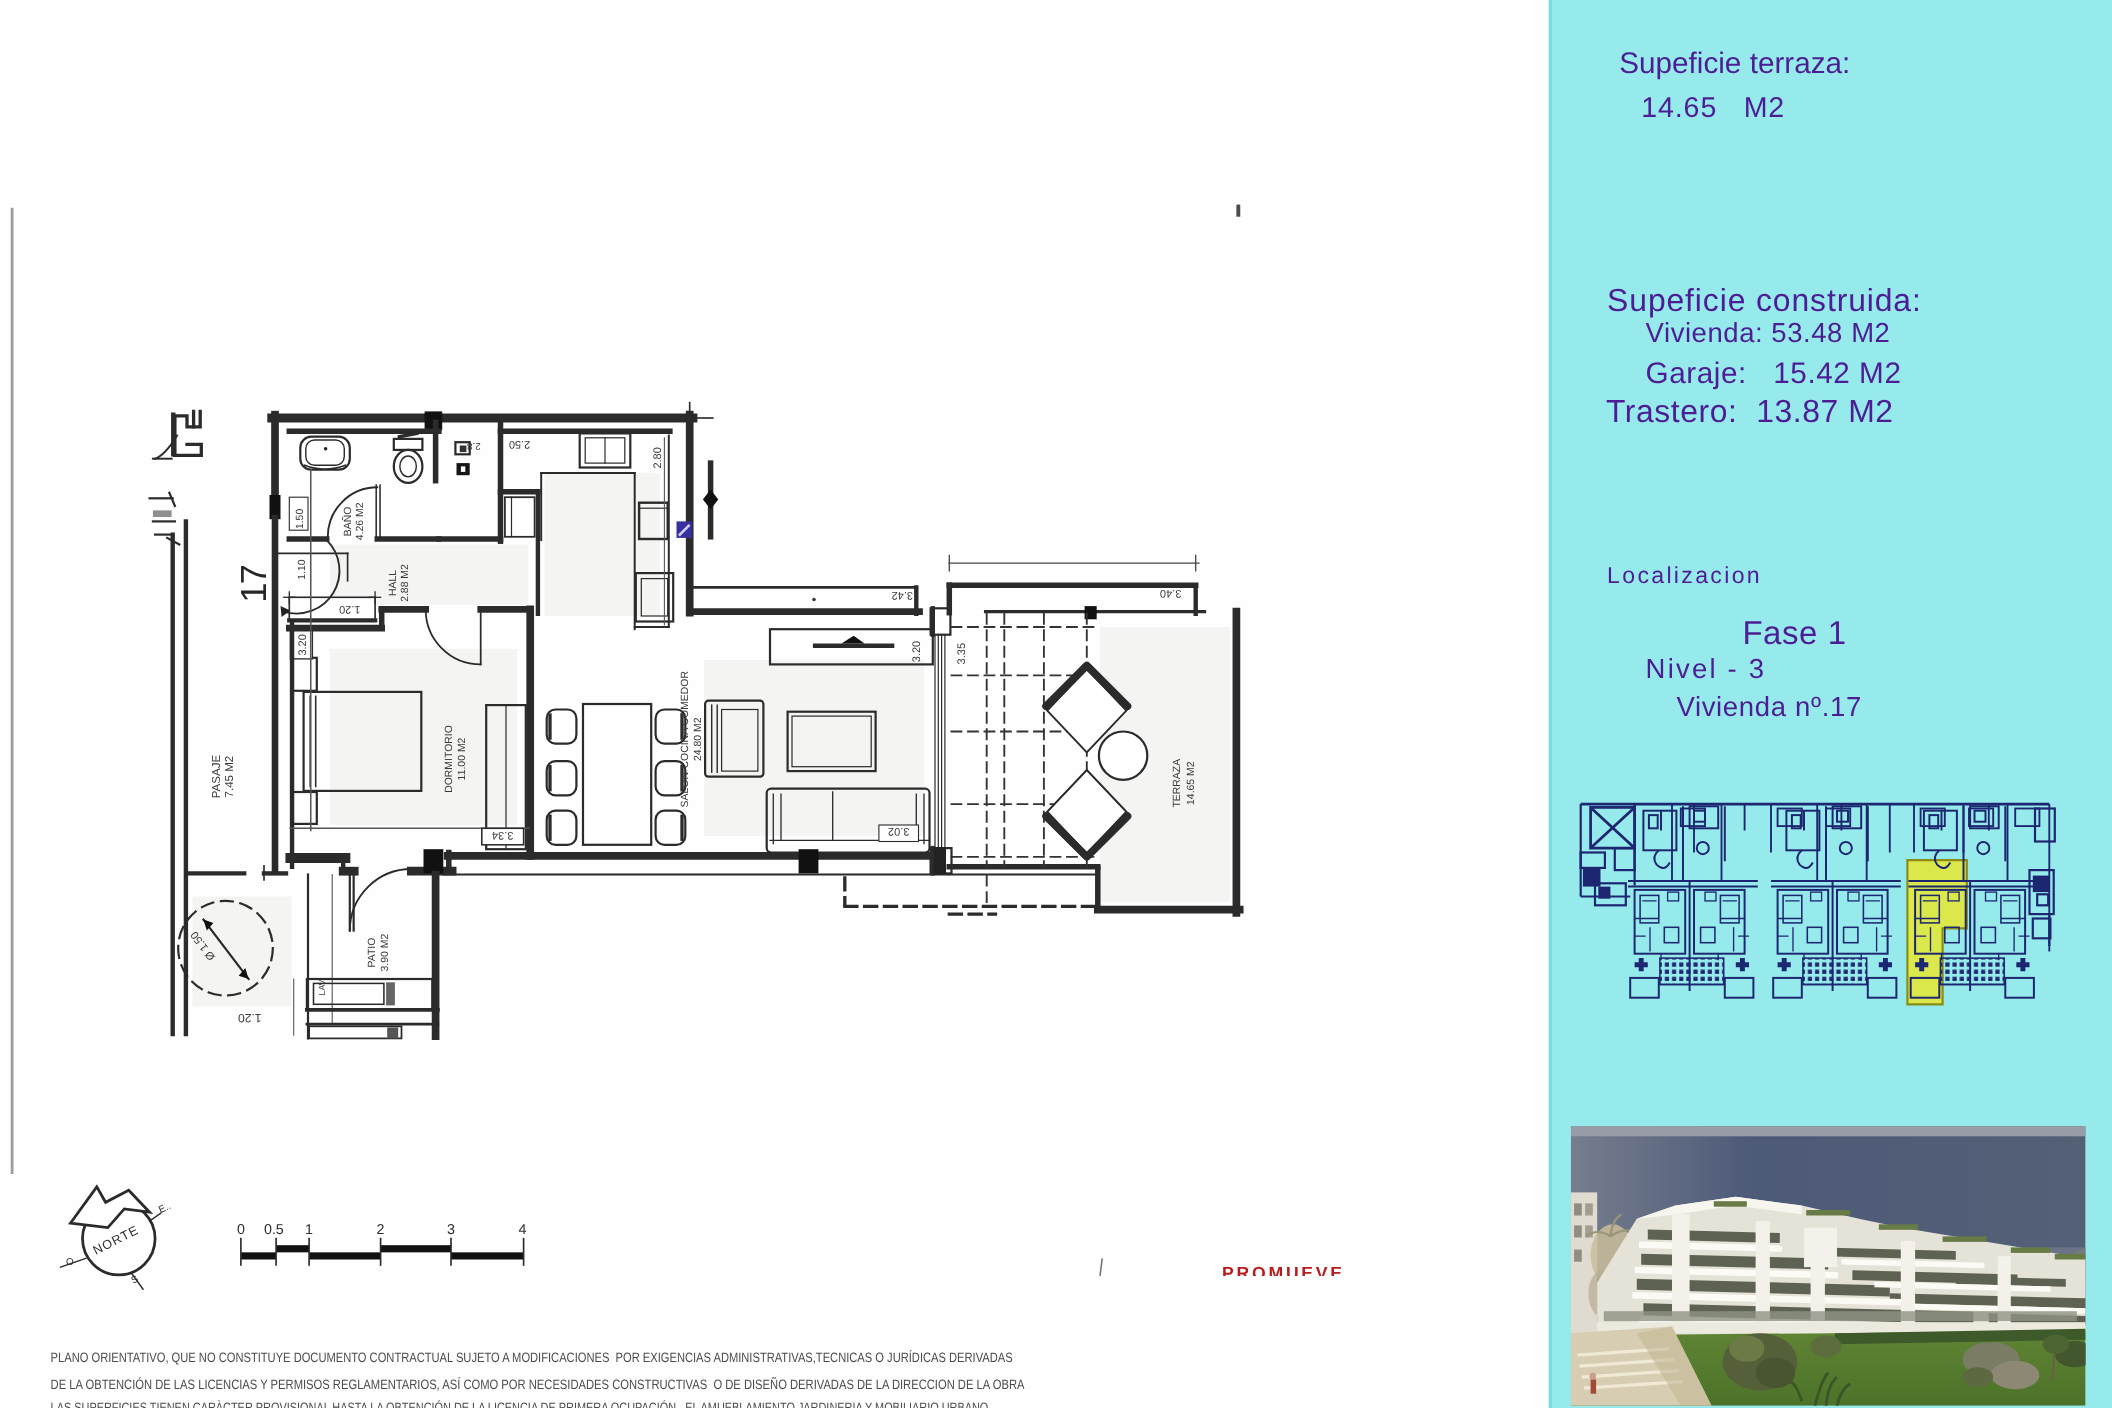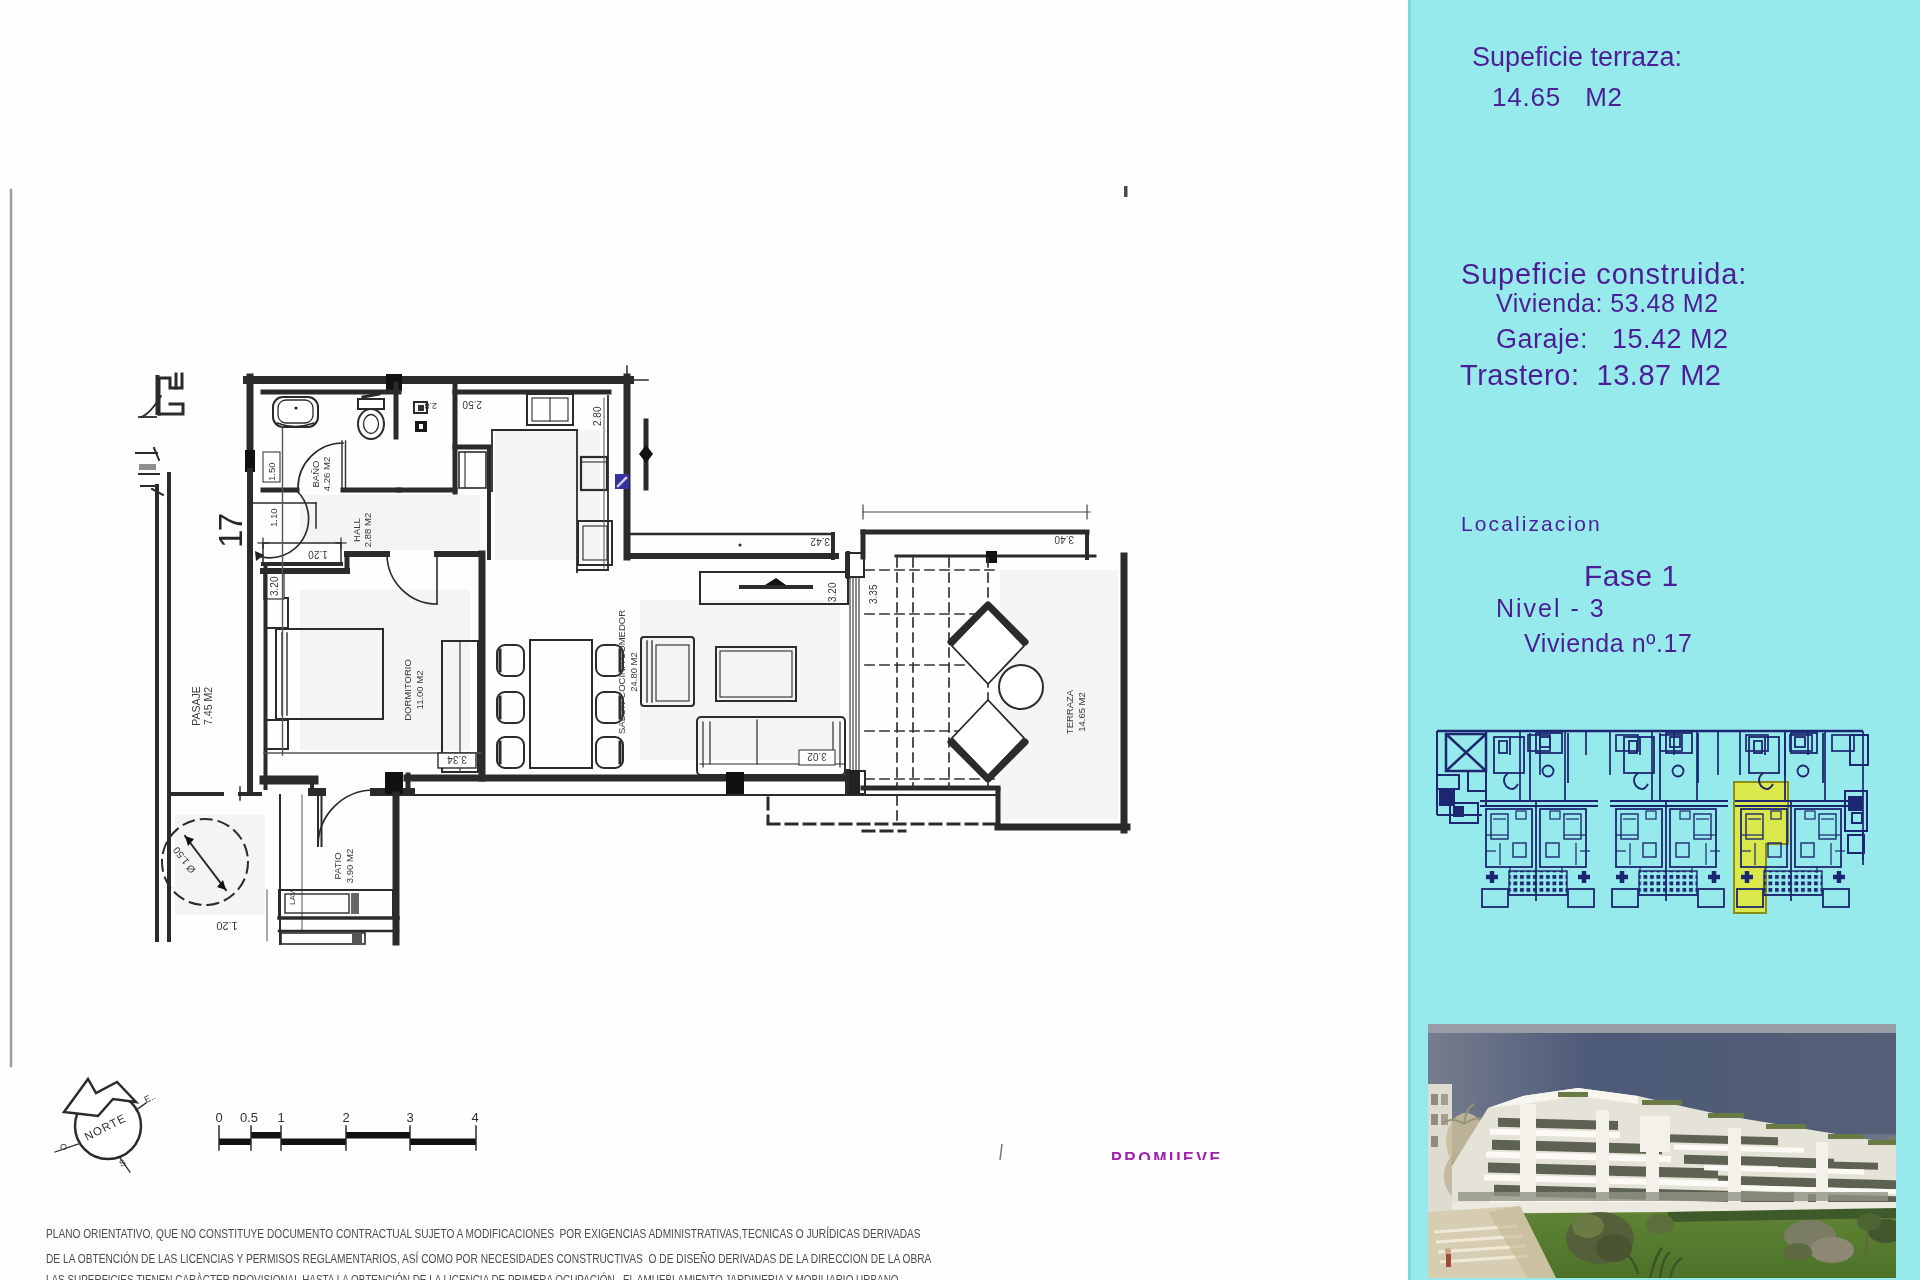--- a/index.html
+++ b/index.html
@@ -801,21 +801,21 @@
     <line x1="438" y1="238" x2="440" y2="210" stroke="#6b5f44" stroke-width="2"></line>
     <ellipse cx="441" cy="206" rx="12" ry="9" fill="#4c6533"></ellipse>
   </g>
 
   <rect x="18" y="238" width="5" height="13" fill="#a14a38"></rect>
 
   <circle cx="20" cy="235" r="3" fill="#caa188"></circle>
 </svg>
 
 <div class="abs" style="left:1111px;top:1150px;width:122px;height:10px;overflow:hidden;">
-  <div style="font-size:16px;font-weight:bold;letter-spacing:2.5px;color:#a21caf;">PROMUEVE</div>
+  <div style="font-size:16px;font-weight:bold;letter-spacing:2.5px;color:#b91c1c;">PROMUEVE</div>
 </div>
 
 <svg class="abs" style="left:995px;top:1140px" width="20" height="24" viewBox="0 0 20 24">
       <line x1="7" y1="4" x2="5" y2="20" stroke="#777" stroke-width="1.5"></line>
     </svg>
 
 <div class="abs sbtxt" style="left:46px;top:1227px;font-size:12.4px;color:#4b4b4b;transform-origin:0 0;transform:scaleX(0.818);" id="dl1">PLANO ORIENTATIVO, QUE NO CONSTITUYE DOCUMENTO CONTRACTUAL SUJETO A MODIFICACIONES &nbsp;POR EXIGENCIAS ADMINISTRATIVAS,TECNICAS O JURÍDICAS DERIVADAS</div>
 
 <div class="abs sbtxt" style="left:46px;top:1252px;font-size:12.4px;color:#4b4b4b;transform-origin:0 0;transform:scaleX(0.822);" id="dl2">DE LA OBTENCIÓN DE LAS LICENCIAS Y PERMISOS REGLAMENTARIOS, ASÍ COMO POR NECESIDADES CONSTRUCTIVAS &nbsp;O DE DISEÑO DERIVADAS DE LA DIRECCION DE LA OBRA</div>
 

